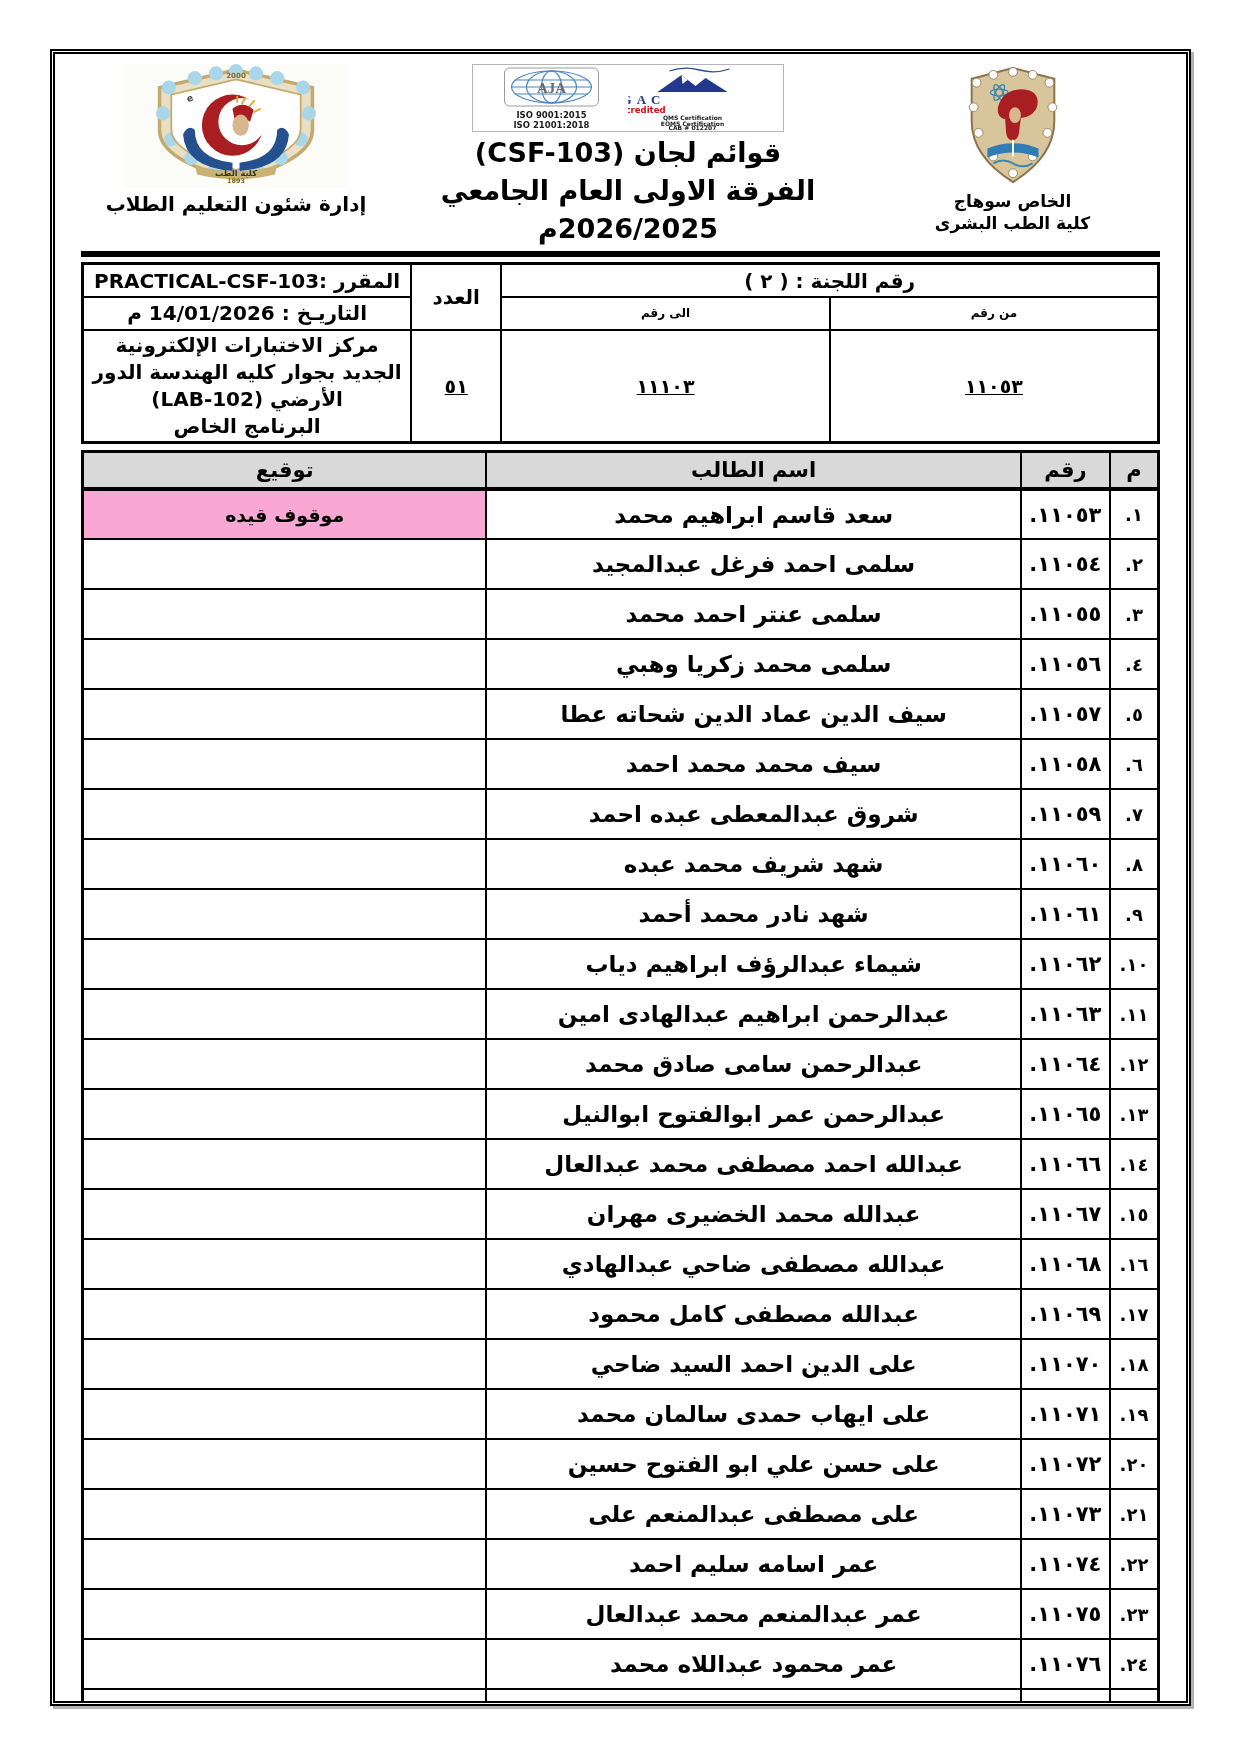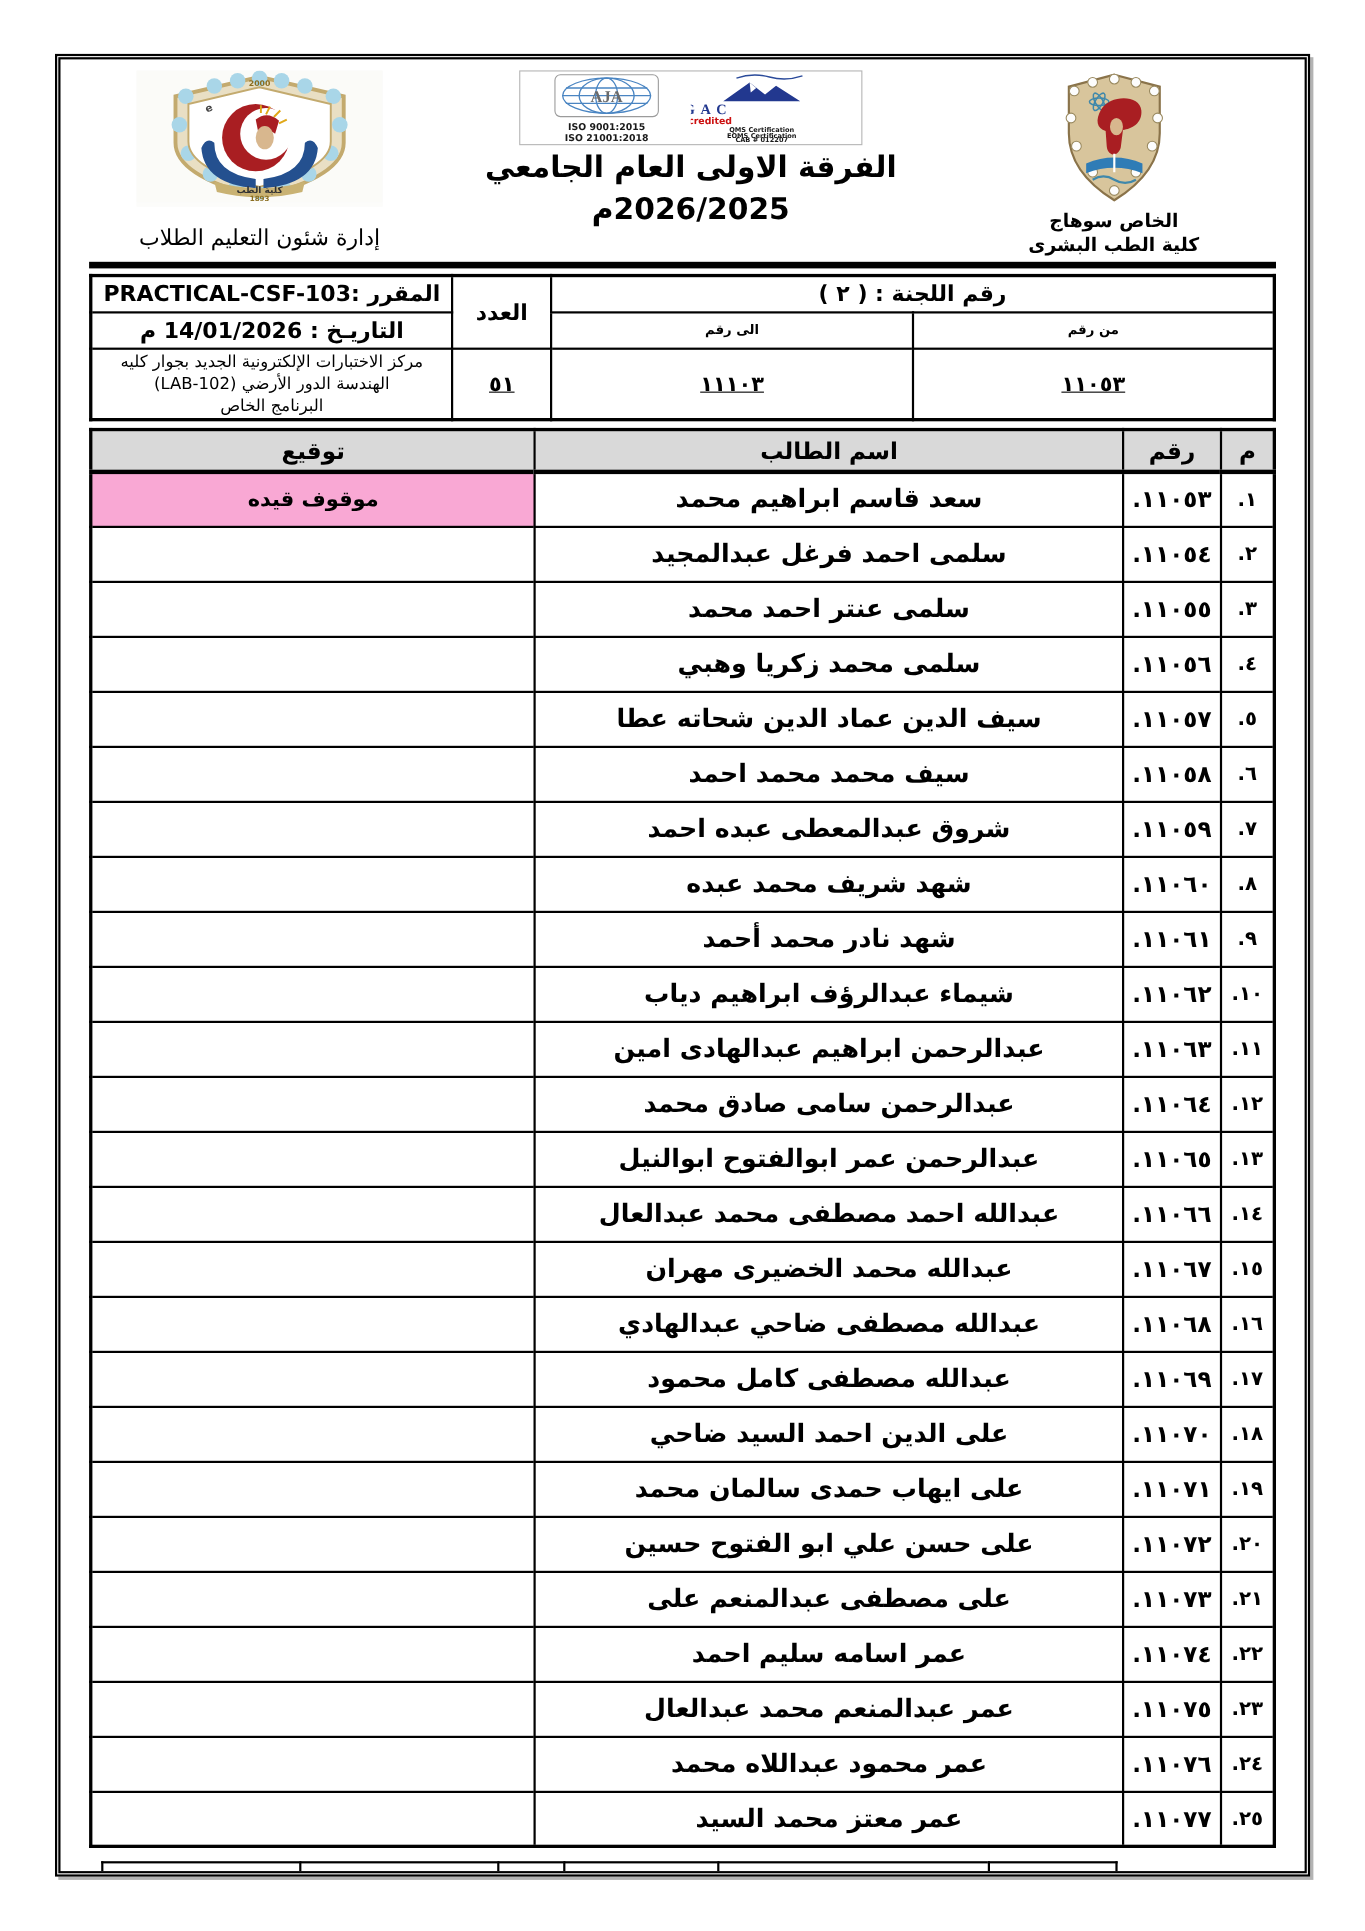--- a/index.html
+++ b/index.html
@@ -21,34 +21,34 @@
   }
   
   .hdr { display: flex; margin-top: 4px; align-items: flex-start; }
   .hdr-col { text-align: center; }
   .hdr-right { width: 295px; }
   .hdr-center { flex: 1; }
   .hdr-left  { width: 310px; }
   .uni-line { font-size: 17px; font-weight: bold; line-height: 1.3; }
   .logos-box { display: inline-flex; border: 1px solid #b5b5b5; background: #fff; padding: 1px 2px; }
   .title1, .title2 { font-size: 27px; font-weight: bold; line-height: 1.4; }
-  .admin-caption { font-size: 20px; font-weight: normal; margin-top: 16px; }
+  .admin-caption { font-size: 20px; font-weight: bold; margin-top: 4px; }
   .med-logo-bg { background: #fcfcfa; display: inline-block; }
   .thick-rule { height: 6px; background: #000; margin-top: 4px; }
   
   table { border-collapse: collapse; width: 100%; table-layout: fixed; }
   td { overflow: hidden; }
   .info-table { margin-top: 5px; border: 3px solid #000; }
   .info-table td { border: 2px solid #000; font-weight: bold; text-align: center; padding: 1px 4px; }
   .cell-committee { font-size: 20px; height: 33px; }
   .cell-counth { font-size: 20px; }
   .cell-course { font-size: 20px; height: 33px; }
   .cell-fromto { font-size: 12px; height: 32px; }
   .cell-val { font-size: 19px; height: 42px; text-decoration: underline; }
-  .cell-loc div { font-size: 15px; line-height: 1.35; font-weight: normal; }
+  .cell-loc div { font-size: 20px; line-height: 1.35; font-weight: bold; }
   .w-from { width: 140px; } .w-to { width: 142px; } .w-count { width: 90px; }
   .student-table { margin-top: 6px; border: 3px solid #000; }
   .student-table td { border: 2px solid #000; font-weight: bold; text-align: center; vertical-align: middle; }
   .shead td { background: #d9d9d9; font-size: 21px; height: 38px; border-bottom: 4px solid #000; }
   .col-idx { width: 48px; } .col-num { width: 88px; } .col-name { width: 528px; } .col-sig { width: 399px; }
   .student-table tbody td { height: 50px; }
   .td-idx { font-size: 18px; }
   .td-num { font-size: 21px; letter-spacing: 1px; }
   .td-name { font-size: 23px; }
   .td-sig { font-size: 19px; }
@@ -122,20 +122,21 @@
             <ellipse cx="75" cy="21" rx="40" ry="16"></ellipse>
             <ellipse cx="75" cy="21" rx="25" ry="16"></ellipse>
             <ellipse cx="75" cy="21" rx="10" ry="16"></ellipse>
             <path d="M38 14 h74 M35 21 h80 M38 28 h74"></path>
           </g>
           <text x="75" y="27" text-anchor="middle" font-size="15" fill="#6a6a6a" font-family="Liberation Serif, serif">AJA</text>
           <text x="75" y="52" text-anchor="middle" font-size="8.5" fill="#1a1a1a">ISO 9001:2015</text>
           <text x="75" y="62" text-anchor="middle" font-size="8.5" fill="#1a1a1a">ISO 21001:2018</text>
         </svg>
       </div>
+      <div class="title1">قوائم لجان (CSF-103)</div>
       <div class="title2">الفرقة الاولى العام الجامعي 2026/2025م</div>
     </div>
 
     <div class="hdr-col hdr-left">
       <span class="med-logo-bg">
       <svg width="224" height="120" viewBox="0 0 190 102">
         <rect x="0" y="0" width="190" height="102" fill="#fbfbf8"></rect>
         <path d="M95 5 L160 20 V56 Q160 82 95 98 Q30 82 30 56 V20 Z" fill="#e9dfc4" stroke="#c3aa6e" stroke-width="3"></path>
         <g fill="#a9d6e8">
           <circle cx="60" cy="12" r="6"></circle>

